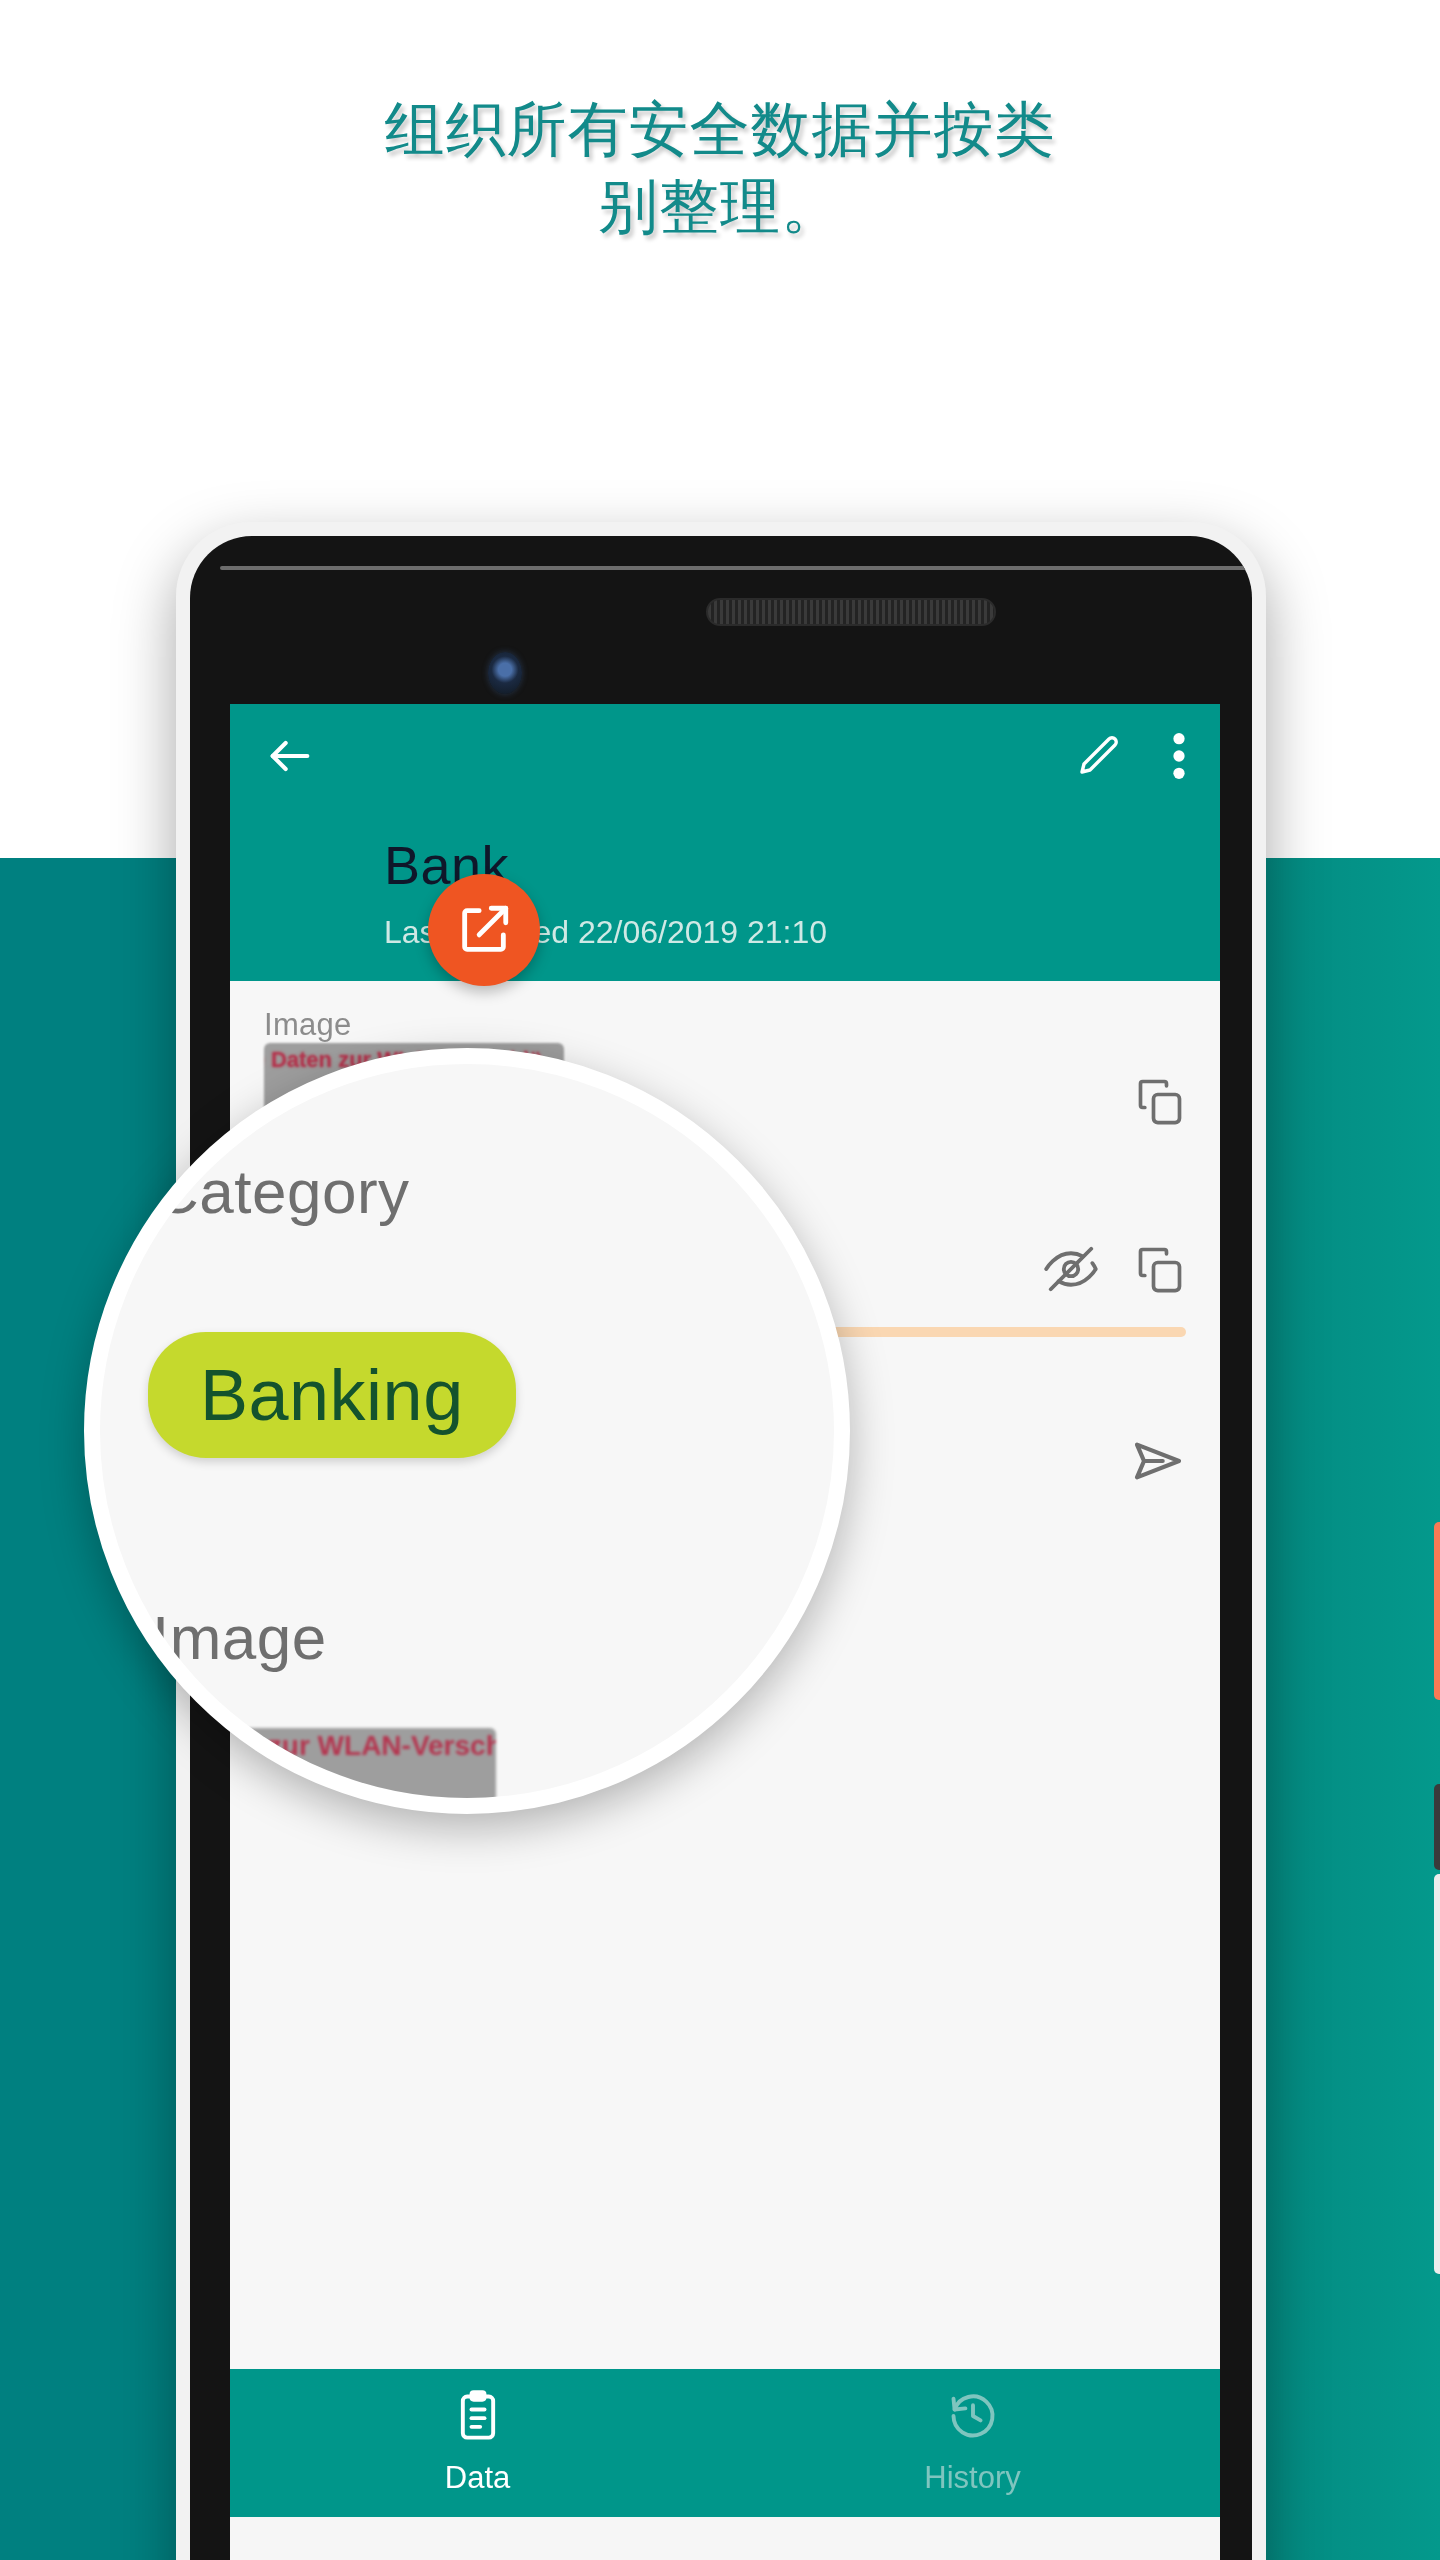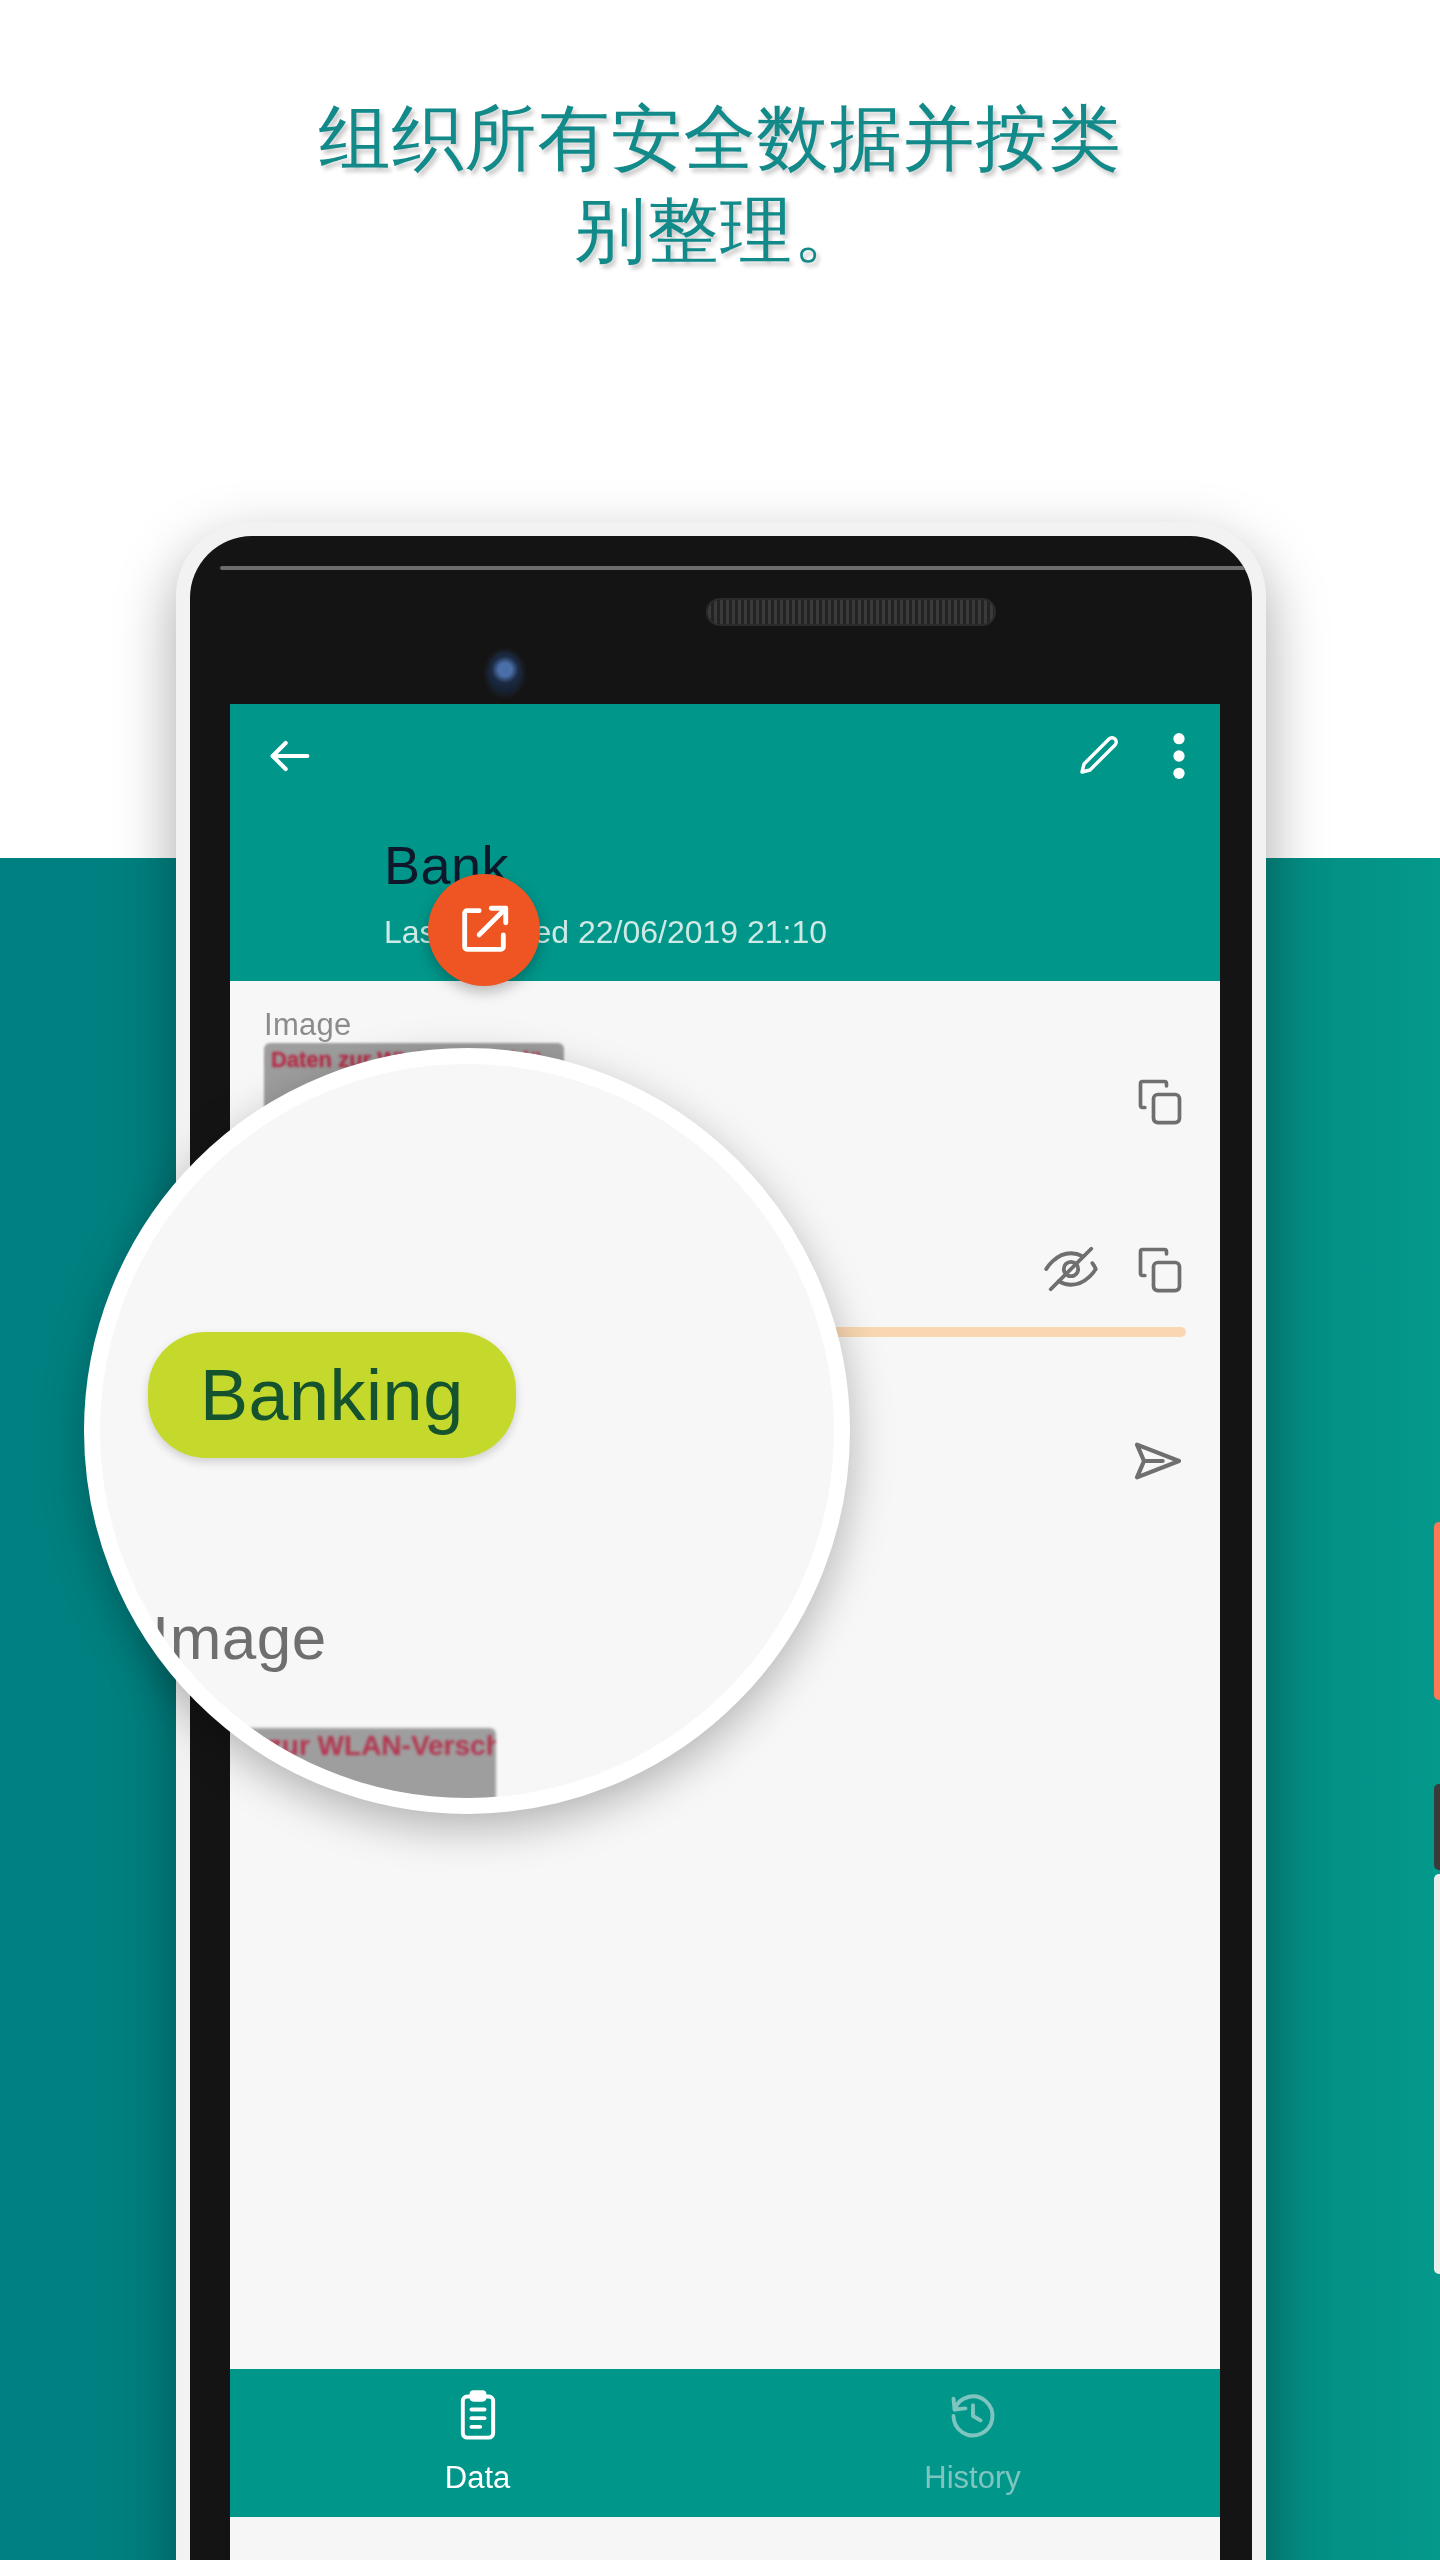--- a/index.html
+++ b/index.html
@@ -18,21 +18,21 @@
   #bg-teal {
     position:absolute; left:0; top:858px; width:1440px; height:1702px;
     background:linear-gradient(90deg,#008080 0%,#008080 52%,#00605f 62%,#0b6e6b 72%,#048b82 88%,#04998c 100%);
   }
 
   
   #headline {
     position:absolute; left:0; top:92px; width:1440px;
     text-align:center;
     color:#128a8a;
-    font-size:72px;
+    font-size:60px;
     line-height:1.28;
     font-weight:400;
     letter-spacing:1px;
     text-shadow:3px 4px 4px rgba(0,0,0,0.22);
     white-space:pre-line;
   }
 
   
   #phone {
     position:absolute;
@@ -375,20 +375,21 @@
 
     </div>
   </div>
   <div id="power-button"></div>
   <div id="volume-button"></div>
   <div id="volume-button-2"></div>
 </div>
 
 <div id="magnifier">
   <div id="magnifier-inner">
+    <div id="mag-category-label">Category</div>
     <div id="mag-chip">
       <span id="mag-chip-label">Banking</span>
     </div>
     <div id="mag-image-label">Image</div>
     <div id="mag-thumb">
       <div id="mag-thumb-text">re Daten zur WLAN-Verschlü</div>
       <div id="mag-thumb-block1"></div>
     </div>
   </div>
 </div>

